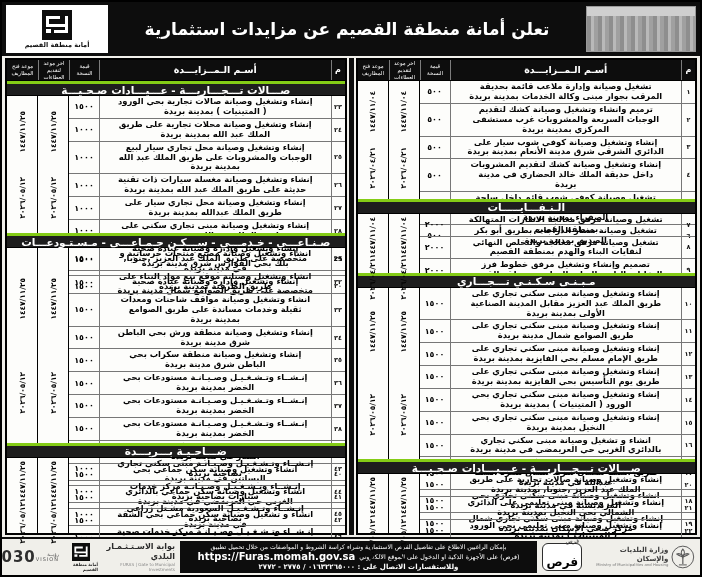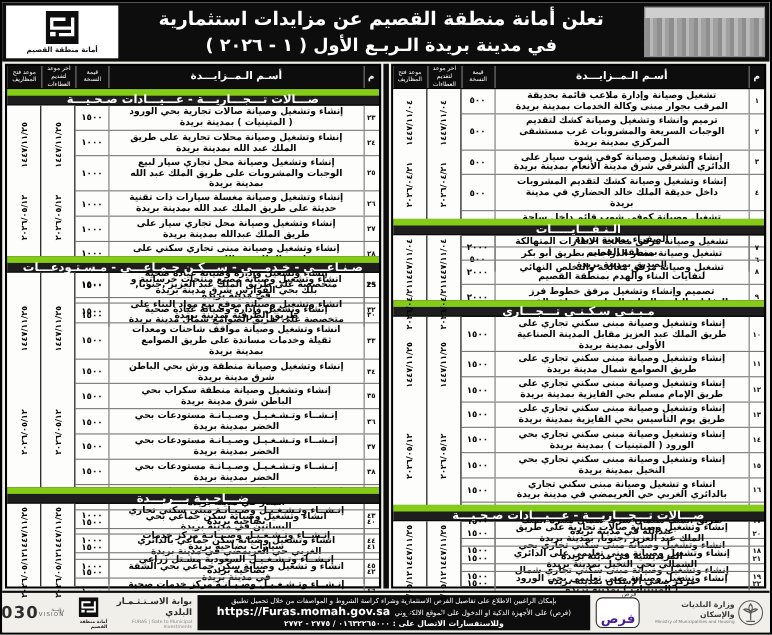--- a/index.html
+++ b/index.html
@@ -26,40 +26,40 @@
   .vdivider{width:5px;background:#0d0d0d;margin:0 2px;flex-shrink:0;}
 
   .thead{display:grid;grid-template-columns:14px 1fr 30px 31px 31px;background:#0d0d0d;color:#fff;height:21px;flex-shrink:0;border-bottom:1px solid #000;}
   .th{display:flex;flex-direction:column;align-items:center;justify-content:center;font-size:5.4px;line-height:1.25;border-left:1px solid #7c7c7c;text-align:center;}
   .th:last-child{border-left:none;}
   .th.hname{font-size:9.5px;font-weight:bold;letter-spacing:1px;}
   .th.hnum{font-size:8px;font-weight:bold;}
 
   .tbody{flex:1;display:flex;flex-direction:column;min-height:0;}
   .block{display:flex;flex-direction:column;min-height:0;}
-  .sec{height:15px;flex-shrink:0;background:#1e1e1e;color:#fff;font-weight:bold;font-size:10.5px;letter-spacing:1.5px;display:flex;align-items:center;justify-content:center;border-top:6px solid #84cc16;border-bottom:1px solid #000;}
+  .sec{height:15px;flex-shrink:0;background:#1e1e1e;color:#fff;font-weight:bold;font-size:10.5px;letter-spacing:1.5px;display:flex;align-items:center;justify-content:center;border-top:3px solid #84cc16;border-bottom:1px solid #000;}
   .brow{display:flex;flex:1;min-height:0;}
   .rows{flex:1;display:flex;flex-direction:column;min-width:0;}
   .row{display:grid;grid-template-columns:14px 1fr 30px;flex:1 0 auto;border-bottom:1px solid #777;}
   .rows .row:last-child{border-bottom:none;}
   .cell{display:flex;align-items:center;justify-content:center;text-align:center;}
   .num{font-size:6.5px;font-weight:bold;border-left:1px solid #777;color:#111;}
   .name{font-size:8.4px;font-weight:bold;line-height:1.18;padding:1px 16px;border-left:1px solid #777;color:#050505;}
   .price{font-size:8px;font-weight:bold;color:#050505;}
   .dcell{width:31px;flex-shrink:0;display:flex;flex-direction:column;align-items:center;justify-content:space-around;border-right:1px solid #000;padding:3px 0;background:#fdfdfb;}
   .vtext{writing-mode:vertical-rl;transform:rotate(180deg);font-size:7.4px;font-weight:bold;letter-spacing:.4px;white-space:nowrap;color:#050505;}
 
   
   .ftr{height:38px;flex-shrink:0;border-top:2px solid #0d0d0d;background:#f0efea;display:flex;align-items:center;gap:5px;padding:2px 5px;}
   .ministry{display:flex;align-items:center;gap:3px;width:108px;flex-shrink:0;}
   .ministry .txt{display:flex;flex-direction:column;line-height:1.2;}
   .ministry .ar{font-size:7px;font-weight:bold;color:#3a3a3a;}
   .ministry .en{font-size:3.8px;color:#777;}
   .furaslogo{width:40px;height:28px;border:1.6px solid #2e2e2e;border-radius:6px;display:flex;align-items:flex-end;justify-content:flex-start;padding:1px 3px;flex-shrink:0;position:relative;background:#fff;}
-  .furaslogo .w{font-size:12px;font-weight:bold;color:#4c1d95;}
+  .furaslogo .w{font-size:12px;font-weight:bold;color:#000000;}
   .furaslogo .squig{position:absolute;top:-7px;right:2px;font-size:6px;color:#444;letter-spacing:-1px;}
   .strip{flex:1;background:#0d0d0d;color:#fff;height:32px;display:flex;flex-direction:column;align-items:center;justify-content:center;gap:1px;padding:1px 6px;text-align:center;}
   .s1{font-size:6.2px;}
   .s2{font-size:6.4px;display:flex;align-items:center;gap:4px;}
   .s2 .url{font-size:10px;font-weight:bold;direction:ltr;unicode-bidi:embed;}
   .s3{font-size:7px;font-weight:bold;}
   .gate{display:flex;flex-direction:column;align-items:flex-start;line-height:1.25;width:72px;flex-shrink:0;}
   .gate .ar{font-size:8px;font-weight:bold;color:#2b2b2b;}
   .gate .en{font-size:4.2px;color:#888;}
   .qsmall{display:flex;flex-direction:column;align-items:center;width:34px;flex-shrink:0;}
@@ -71,21 +71,20 @@
 </style>
 </head>
 <body>
 
 <div class="page">
 
   <div class="hdr">
     <div class="photo"></div>
     <div class="titlewrap">
       <div class="t1">تعلن أمانة منطقة القصيم عن مزايدات استثمارية</div>
-      <div class="t2">في مدينة بريدة الـربـع الأول ( ١ - ٢٠٢٦ )</div>
     </div>
     <div class="logobox">
       <svg width="30" height="30" viewBox="0 0 30 30">
         <rect x="0" y="0" width="30" height="30" fill="#0d0d0d"></rect>
         <path d="M4 6h14v3H7v5h16V6h3v17H12v-3h11v-3H4z" fill="#fff"></path>
         <rect x="4" y="19" width="5" height="4" fill="#fff"></rect>
       </svg>
       <div class="cap">أمانة منطقة القصيم</div>
     </div>
   </div>

